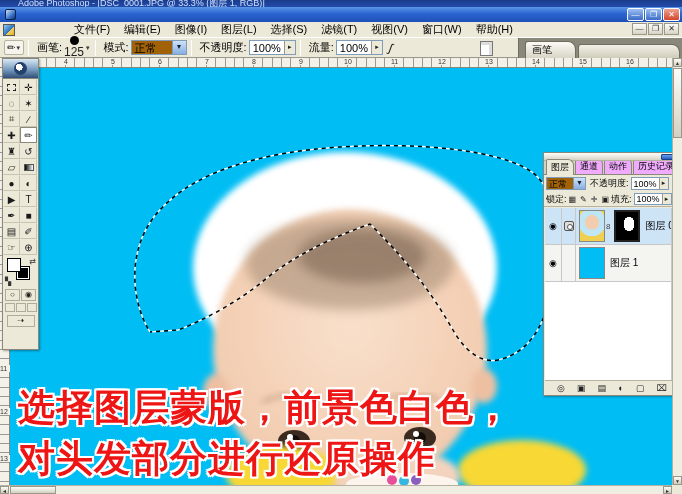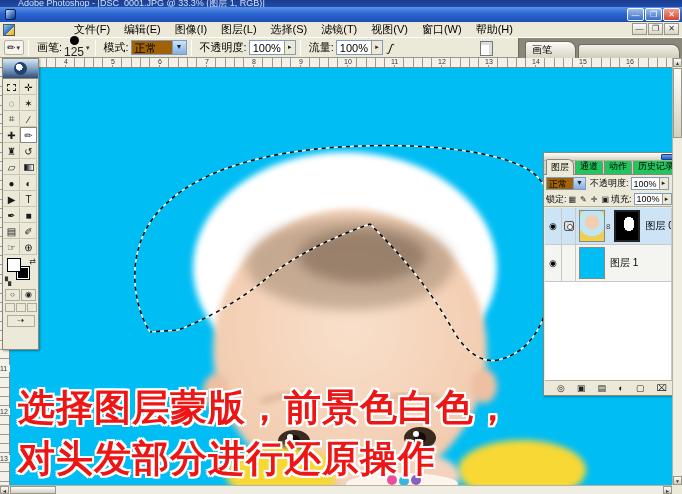--- a/index.html
+++ b/index.html
@@ -107,21 +107,21 @@
   .tb-ir { width:28px; height:12px; border:1px solid #b0ac9c; background:#ece9d8; font-size:8px; text-align:center; line-height:10px; margin:3px auto 0; }
 
   
   .panel { position:absolute; left:543px; top:152px; width:138px; height:244px;
     background:#ece9d8; border:1px solid #8a887a; box-shadow:1px 1px 2px rgba(0,0,0,.3); }
   .panel-grab { height:8px; background:linear-gradient(180deg,#fdfdfa,#d8d4c4); border-bottom:1px solid #b6b2a2; position:relative; }
   .panel-min { position:absolute; right:3px; top:1px; width:16px; height:6px;
     background:linear-gradient(180deg,#6aa0e8,#2a5cc0); border:1px solid #17408c; border-radius:1px; }
   .panel-tabs { display:flex; align-items:flex-end; height:14px; background:#d4d0c0; padding-left:2px; border-bottom:1px solid #8a887a; }
   .ptab { font-size:9px; padding:1px 4px; border:1px solid #8a887a; border-bottom:none; border-radius:2px 6px 0 0;
-    background:#22c55e; margin-right:1px; white-space:nowrap; }
+    background:#f0abfc; margin-right:1px; white-space:nowrap; }
   .ptab.active { background:#ece9d8; position:relative; top:1px; }
   .ptab-menu { margin-left:auto; margin-right:2px; width:11px; height:11px; border-radius:50%;
     background:#ece9d8; border:1px solid #8a887a; font-size:6px; text-align:center; line-height:10px; }
   .panel-ctrl { display:flex; align-items:center; height:17px; padding:1px 2px; font-size:9px; }
   .panel-ctrl .combo { height:13px; } .panel-ctrl .combo .val { min-width:26px; font-size:9px; padding:0 2px; }
   .panel-ctrl .combo .dbtn { width:12px; height:11px; line-height:10px; }
   .panel-ctrl .numfield { height:13px; } .panel-ctrl .numfield .val { font-size:9px; padding:0 2px; }
   .panel-ctrl .numfield .sbtn { width:9px; height:11px; line-height:10px; }
   .lockrow { display:flex; align-items:center; height:15px; padding:0 2px; font-size:9px; border-bottom:1px solid #b6b2a2; }
   .lockico { font-size:8px; margin:0 2px; color:#222; }

